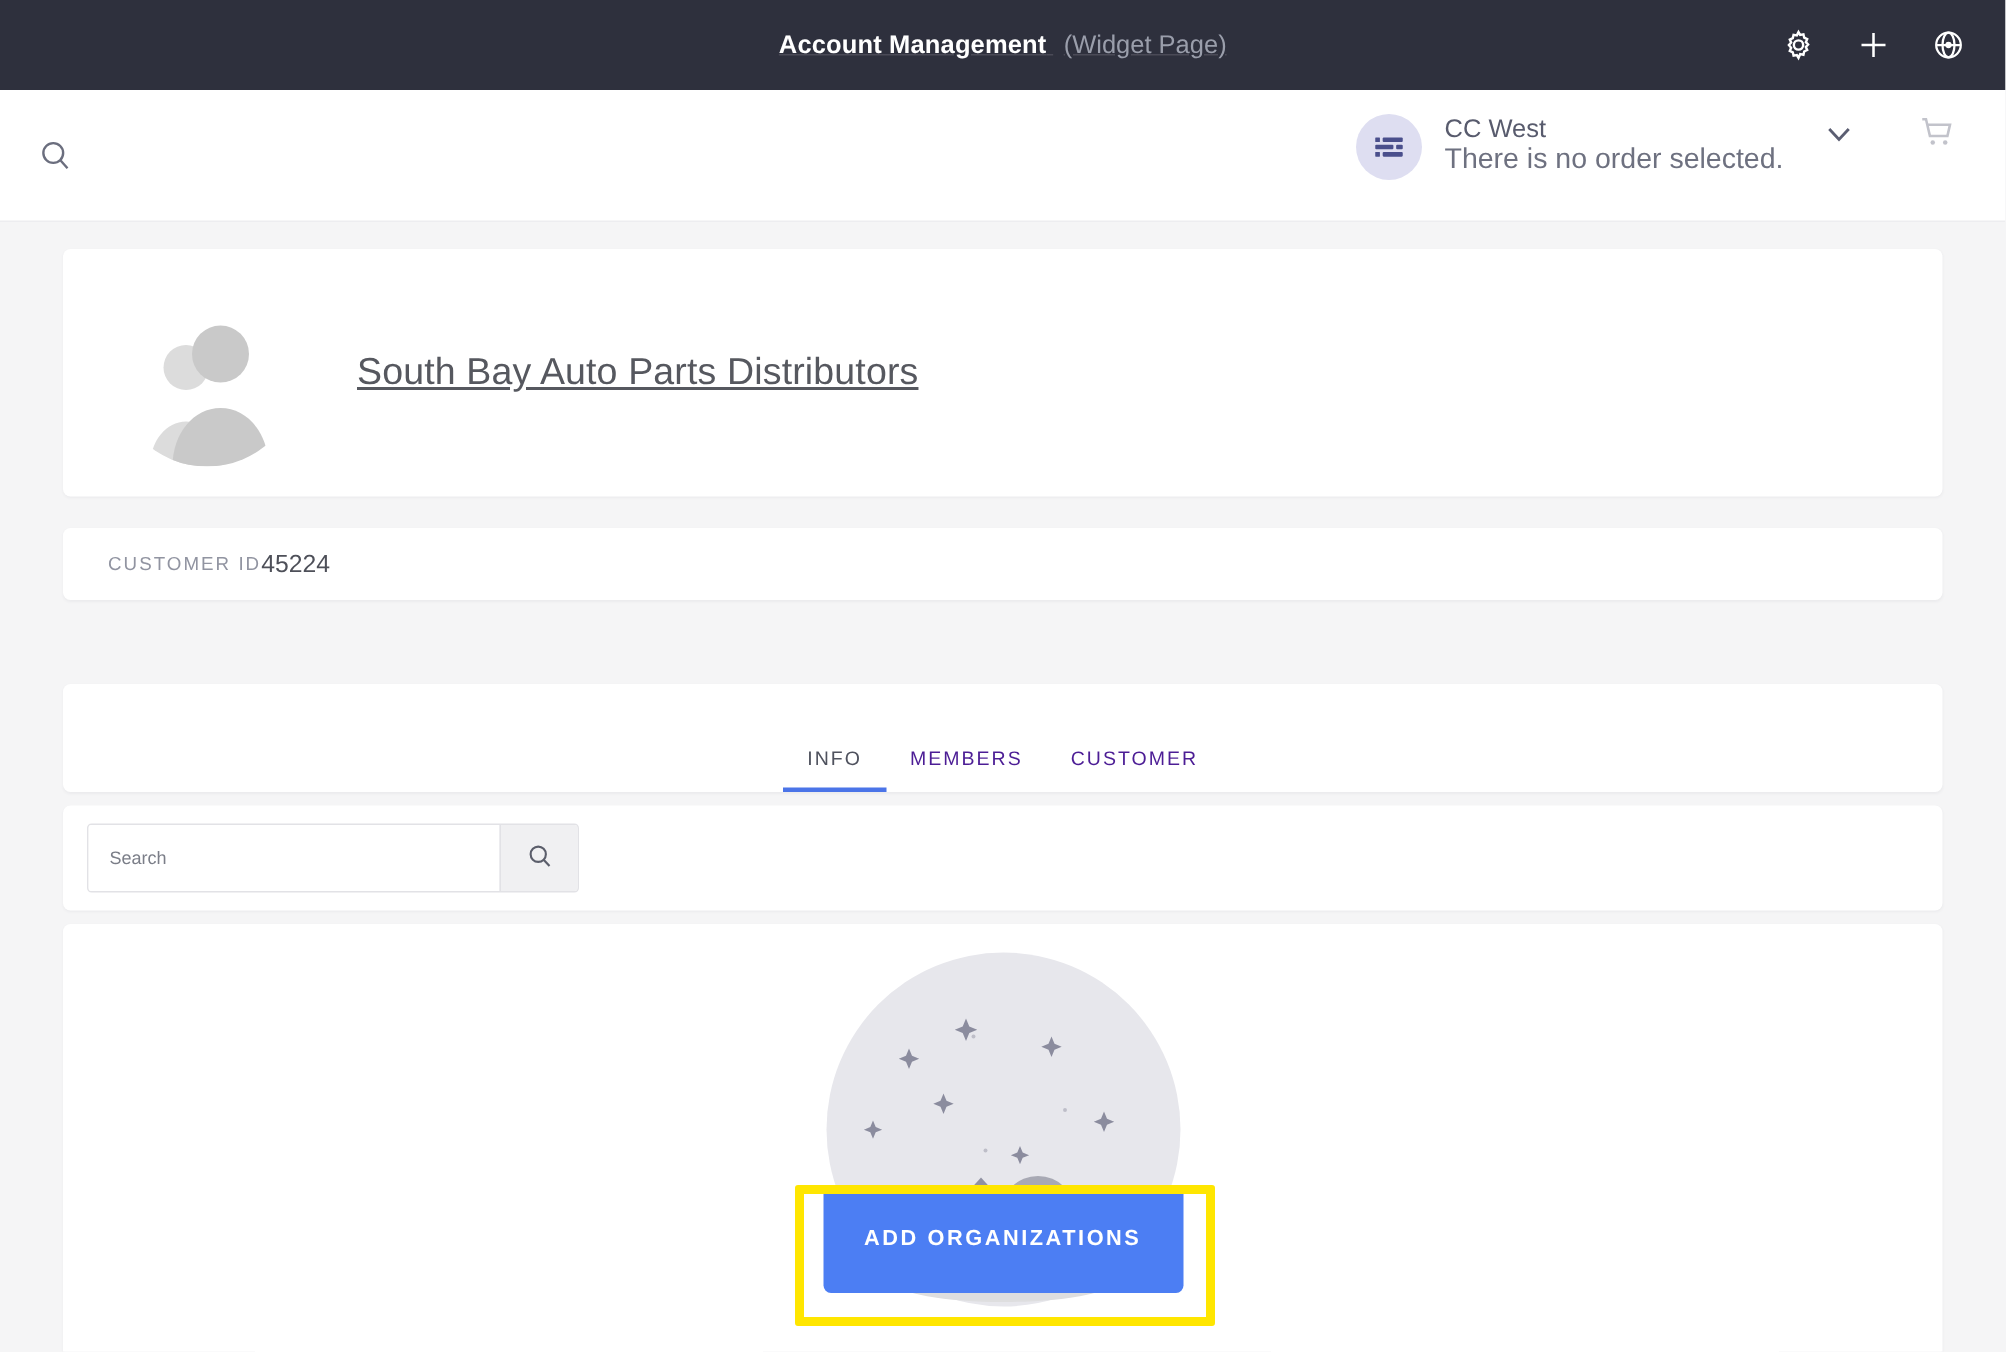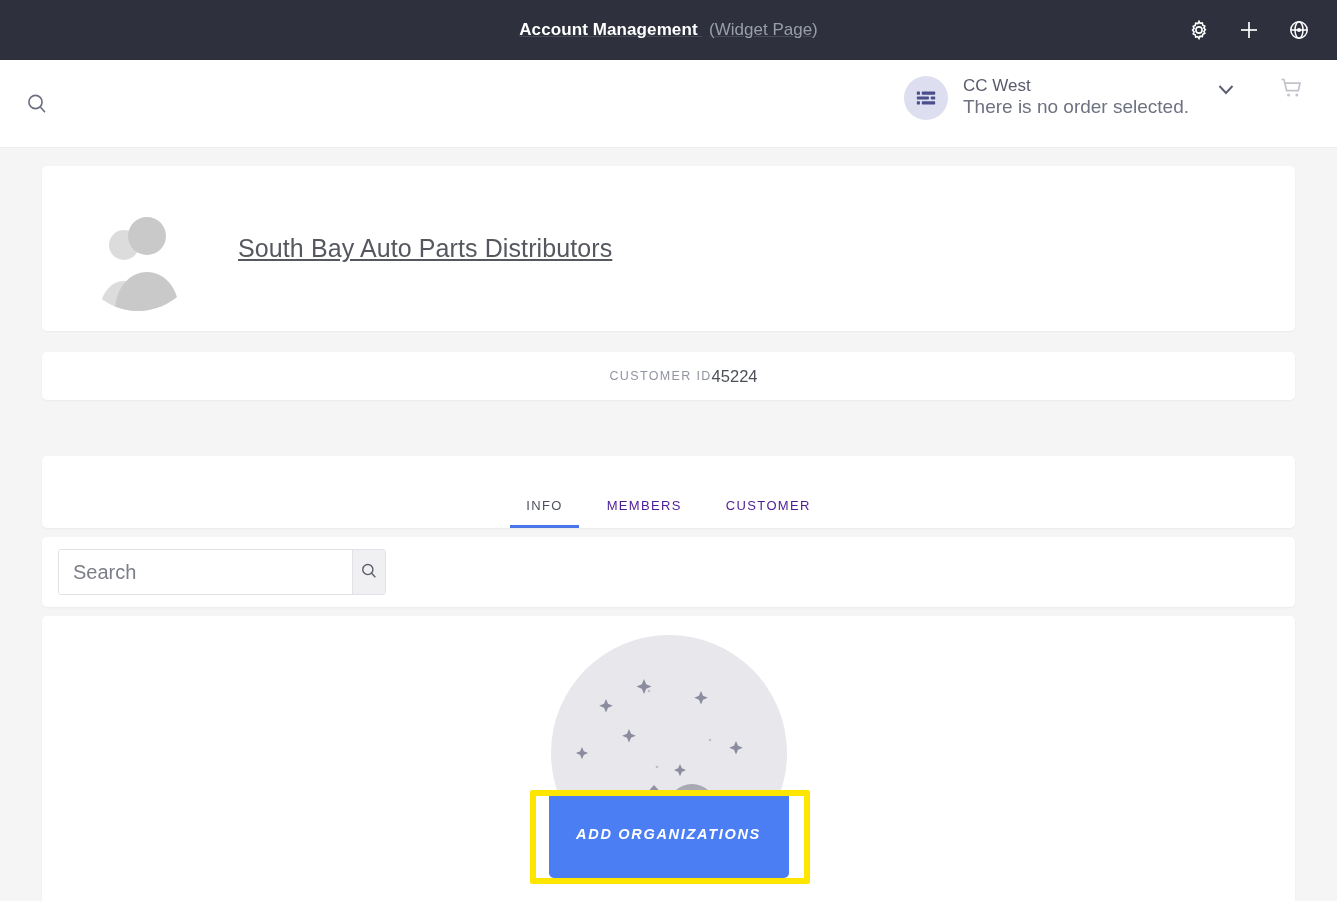--- a/index.html
+++ b/index.html
@@ -180,21 +180,20 @@
     cursor: pointer;
   }
 
   
   .custid-card {
     margin-top: 21px;
     height: 48px;
     display: flex;
     align-items: center;
     padding-left: 30px;
-    justify-content: center;
   }
   .custid-label {
     font-size: 12.5px;
     color: #9194a1;
     letter-spacing: 1.35px;
   }
   .custid-value {
     font-size: 16.5px;
     color: #4e5059;
   }
@@ -203,21 +202,21 @@
   .tabs-card {
     margin-top: 56px;
     height: 72px;
     display: flex;
     align-items: flex-end;
     justify-content: center;
     overflow: hidden;
   }
   .tabs {
     display: flex;
-    gap: 12px;
+    gap: 0px;
   }
   .tab {
     font-size: 13px;
     letter-spacing: 1.35px;
     color: #4c1d95;
     padding: 0 16px 11px 16px;
     cursor: pointer;
     border-bottom: 3px solid transparent;
     line-height: 16px;
     background: none;
@@ -243,21 +242,21 @@
     width: 328px;
     border: 1px solid #e2e2e6;
     border-radius: 3px;
     overflow: hidden;
   }
   .search-box input {
     flex: 1;
     border: none;
     outline: none;
     font-family: "Liberation Sans", sans-serif;
-    font-size: 20px;
+    font-size: 12px;
     color: #55575f;
     padding: 0 14px;
     background: #ffffff;
   }
   .search-box input::placeholder { color: #7b7e88; }
   .search-btn {
     width: 52px;
     background: #f0f0f2;
     border: none;
     border-left: 1px solid #e2e2e6;
@@ -284,32 +283,31 @@
     height: 240px;
   }
   .empty-illu svg { display: block; }
 
   .add-org-btn {
     position: absolute;
     left: 50%;
     transform: translateX(-50%);
     top: 174px;
     width: 240px;
-    height: 88px;
+    height: 72px;
     background: #4c7ef3;
     border: none;
     border-radius: 5px;
     color: #ffffff;
     font-family: "Liberation Sans", sans-serif;
     font-size: 14.5px;
     font-weight: bold;
     letter-spacing: 1.7px;
     cursor: pointer;
     z-index: 3;
-    font-style: italic;
   }
 
   
   .highlight-box {
     position: absolute;
     left: 530px;
     top: 790px;
     width: 280px;
     height: 94px;
     border: 6px solid #ffe600;

